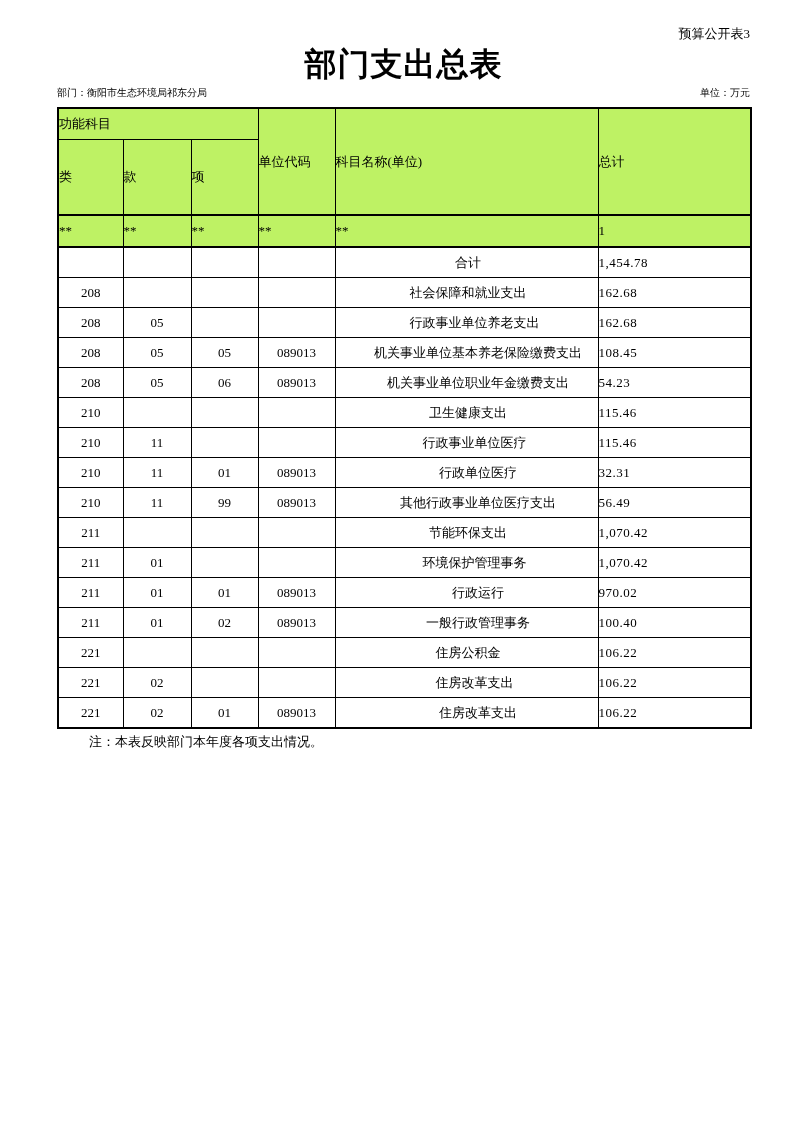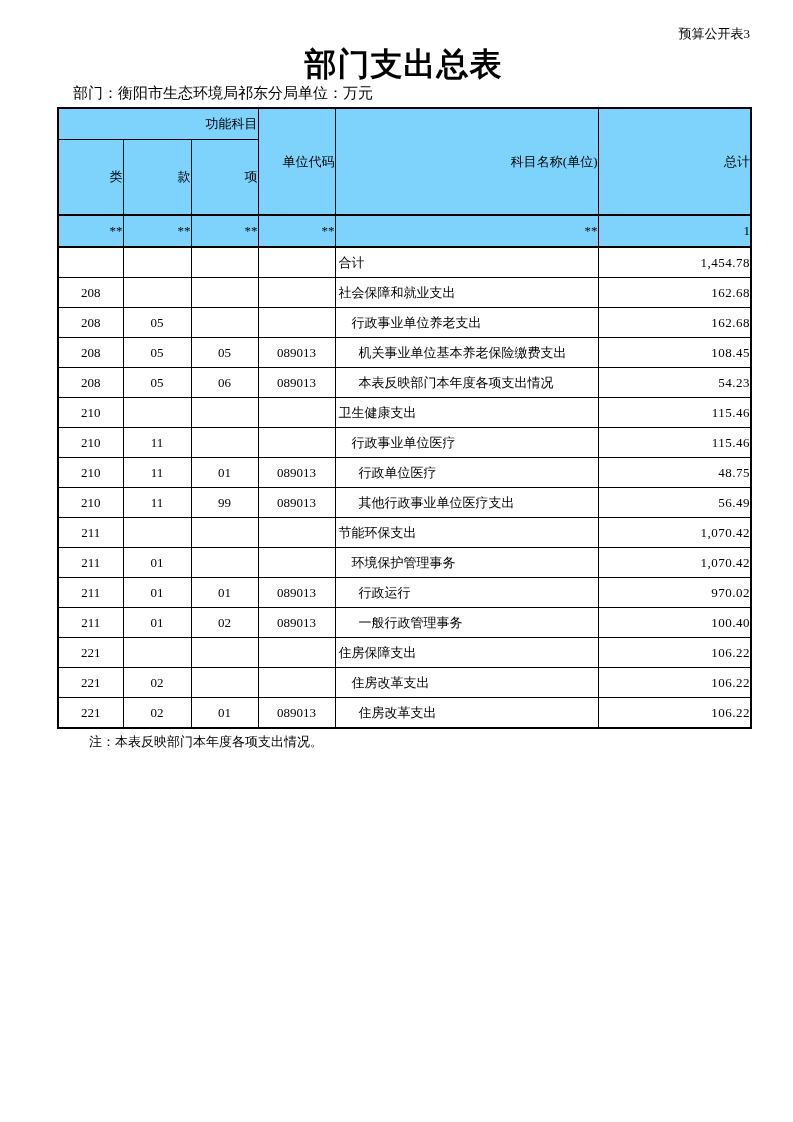--- a/index.html
+++ b/index.html
@@ -29,59 +29,59 @@
     text-align: center;
     font-family: "Liberation Sans", "DejaVu Sans", sans-serif;
     font-weight: bold;
     font-size: 32px;
     line-height: 28px;
     letter-spacing: 1px;
   }
   .meta-row {
     margin-top: 8px;
     display: flex;
-    font-size: 15px;
+    justify-content: space-between;
+    font-size: 10px;
     line-height: 14px;
-    margin-left: 16px;
   }
   table.budget {
     margin-top: 7px;
     width: 693px;
     border-collapse: collapse;
     table-layout: fixed;
     border: 2px solid #000;
   }
   table.budget th, table.budget td {
     border: 1px solid #000;
     font-size: 13px;
     font-weight: normal;
     padding: 0;
     overflow: hidden;
     white-space: nowrap;
   }
   table.budget thead th {
-    background: #7dd3fc;
-    text-align: right;
+    background: #bef264;
+    text-align: left;
     vertical-align: middle;
   }
   tr.head-top th { height: 30px; }
   tr.head-sub th { height: 74px; }
   tr.mask-row th {
     height: 30px;
     border-top: 2px solid #000;
     border-bottom: 2px solid #000;
   }
   tbody td { height: 29px; background: #fff; vertical-align: middle; }
   td.center { text-align: center; }
-  td.name { text-align: left; }
+  td.name { text-align: center; }
   td.name.indent-0 { padding-left: 3px; }
   td.name.indent-1 { padding-left: 16px; }
   td.name.indent-2 { padding-left: 23px; }
   td.total {
-    text-align: right;
+    text-align: left;
     padding-right: 6px;
     letter-spacing: 0.5px;
   }
   .table-note {
     margin-top: 5px;
     font-size: 13px;
     line-height: 16px;
     margin-left: 32px;
   }
 </style>
@@ -164,21 +164,21 @@
     <td class="center">089013</td>
     <td class="name indent-2">机关事业单位基本养老保险缴费支出</td>
     <td class="total">108.45</td>
   </tr>
 
   <tr>
     <td class="center">208</td>
     <td class="center">05</td>
     <td class="center">06</td>
     <td class="center">089013</td>
-    <td class="name indent-2">本表反映部门本年度各项支出情况</td>
+    <td class="name indent-2">机关事业单位职业年金缴费支出</td>
     <td class="total">54.23</td>
   </tr>
 
   <tr>
     <td class="center">210</td>
     <td class="center"></td>
     <td class="center"></td>
     <td class="center"></td>
     <td class="name indent-0">卫生健康支出</td>
     <td class="total">115.46</td>
@@ -192,21 +192,21 @@
     <td class="name indent-1">行政事业单位医疗</td>
     <td class="total">115.46</td>
   </tr>
 
   <tr>
     <td class="center">210</td>
     <td class="center">11</td>
     <td class="center">01</td>
     <td class="center">089013</td>
     <td class="name indent-2">行政单位医疗</td>
-    <td class="total">48.75</td>
+    <td class="total">32.31</td>
   </tr>
 
   <tr>
     <td class="center">210</td>
     <td class="center">11</td>
     <td class="center">99</td>
     <td class="center">089013</td>
     <td class="name indent-2">其他行政事业单位医疗支出</td>
     <td class="total">56.49</td>
   </tr>
@@ -245,21 +245,21 @@
     <td class="center">089013</td>
     <td class="name indent-2">一般行政管理事务</td>
     <td class="total">100.40</td>
   </tr>
 
   <tr>
     <td class="center">221</td>
     <td class="center"></td>
     <td class="center"></td>
     <td class="center"></td>
-    <td class="name indent-0">住房保障支出</td>
+    <td class="name indent-0">住房公积金</td>
     <td class="total">106.22</td>
   </tr>
 
   <tr>
     <td class="center">221</td>
     <td class="center">02</td>
     <td class="center"></td>
     <td class="center"></td>
     <td class="name indent-1">住房改革支出</td>
     <td class="total">106.22</td>

